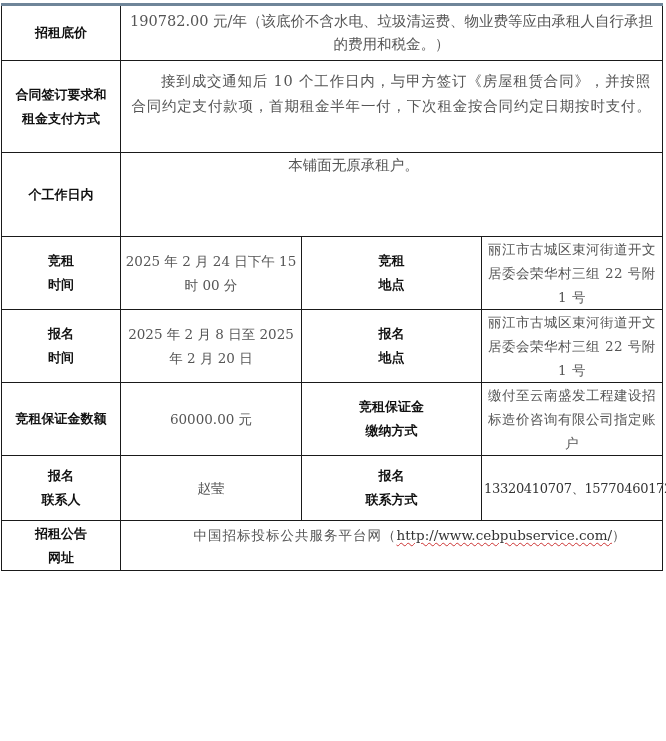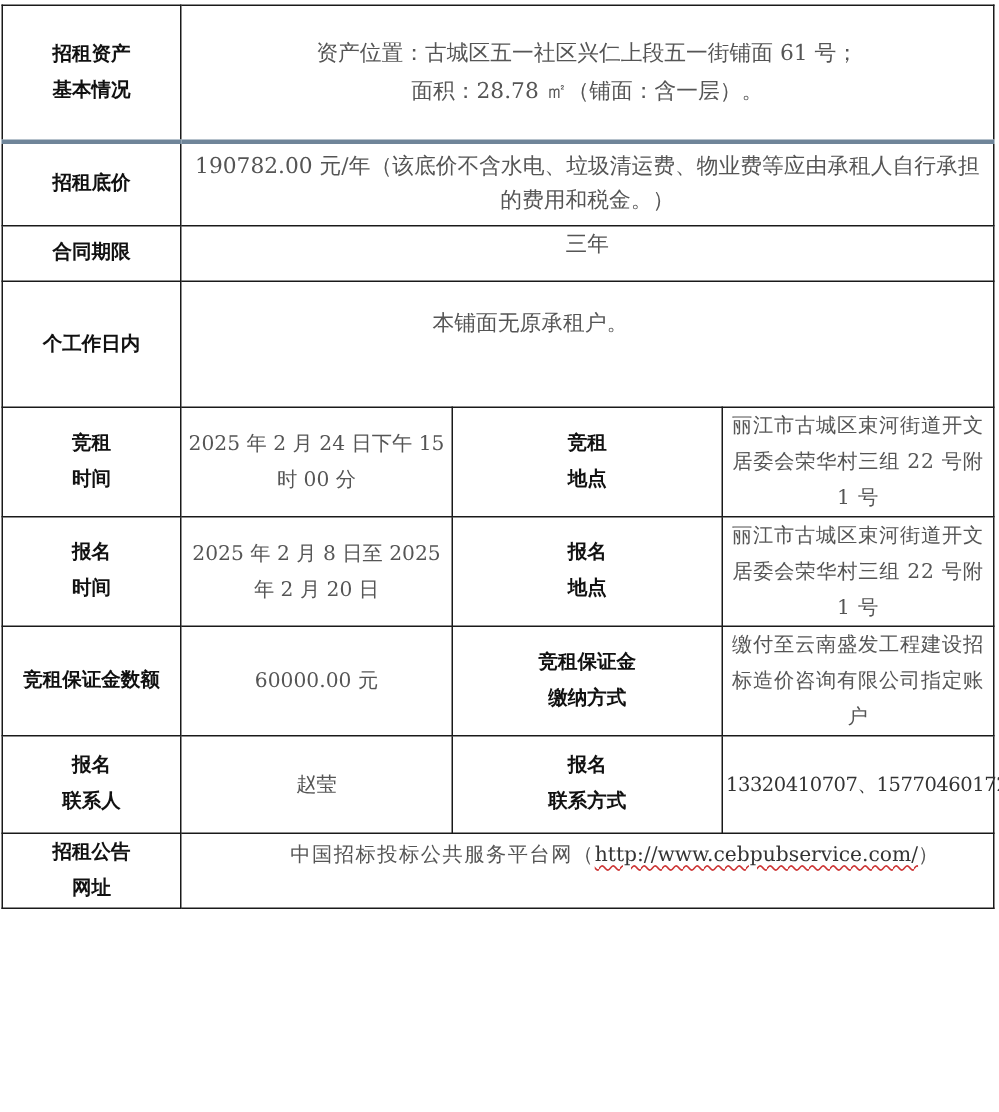--- a/index.html
+++ b/index.html
@@ -68,52 +68,43 @@
 
 <table class="tbl">
   <colgroup>
     <col style="width:119px">
     <col style="width:181px">
     <col style="width:180px">
     <col style="width:181px">
   </colgroup>
   <tbody>
 
-    <tr style="height:91px">
-      <td class="lbl">
-        <span class="line">招租资产</span>
-        <span class="line">基本情况</span>
-      </td>
-      <td class="val center" colspan="3" style="font-size:14.5px;line-height:25px;">
-        <span class="line">资产位置：古城区五一社区兴仁上段五一街铺面 61 号；</span>
-        <span class="line">面积：28.78 ㎡（铺面：含一层）。</span>
-      </td>
-    </tr>
 
     <tr class="sep-row" style="height:56px">
       <td class="lbl">
         <span class="line">招租底价</span>
       </td>
       <td class="val left dark" colspan="3" style="font-size:14.5px;line-height:23px;padding-top:0;">190782.00 元/年（该底价不含水电、垃圾清运费、物业费等应由承租人自行承担的费用和税金。）</td>
     </tr>
 
 
-    <tr style="height:37px">
+
+    <tr style="height:92px">
       <td class="lbl">
-        <span class="line">合同期限</span>
+        <span class="line">合同签订要求和</span>
+        <span class="line">租金支付方式</span>
       </td>
-      <td class="val center top" colspan="3" style="font-size:14.5px;padding-top:0;">三年</td>
+      <td class="val left indent top" colspan="3" style="font-size:14.5px;line-height:25px;padding-top:8px;letter-spacing:0.8px;">接到成交通知后 10 个工作日内，与甲方签订《房屋租赁合同》，并按照合同约定支付款项，首期租金半年一付，下次租金按合同约定日期按时支付。</td>
     </tr>
-
 
     <tr style="height:84px">
       <td class="lbl">
         <span class="line">个工作日内</span>
       </td>
-      <td class="val center top" colspan="3" style="font-size:14.5px;padding-top:16px;padding-right:80px;margin-top:36px;">本铺面无原承租户。</td>
+      <td class="val center top" colspan="3" style="font-size:14.5px;padding-right:80px;margin-top:36px;">本铺面无原承租户。</td>
     </tr>
 
     <tr style="height:73px">
       <td class="lbl">
         <span class="line">竞租</span>
         <span class="line">时间</span>
       </td>
       <td class="val left">2025 年 2 月 24 日下午 15 时 00 分</td>
       <td class="lbl">
         <span class="line">竞租</span>

